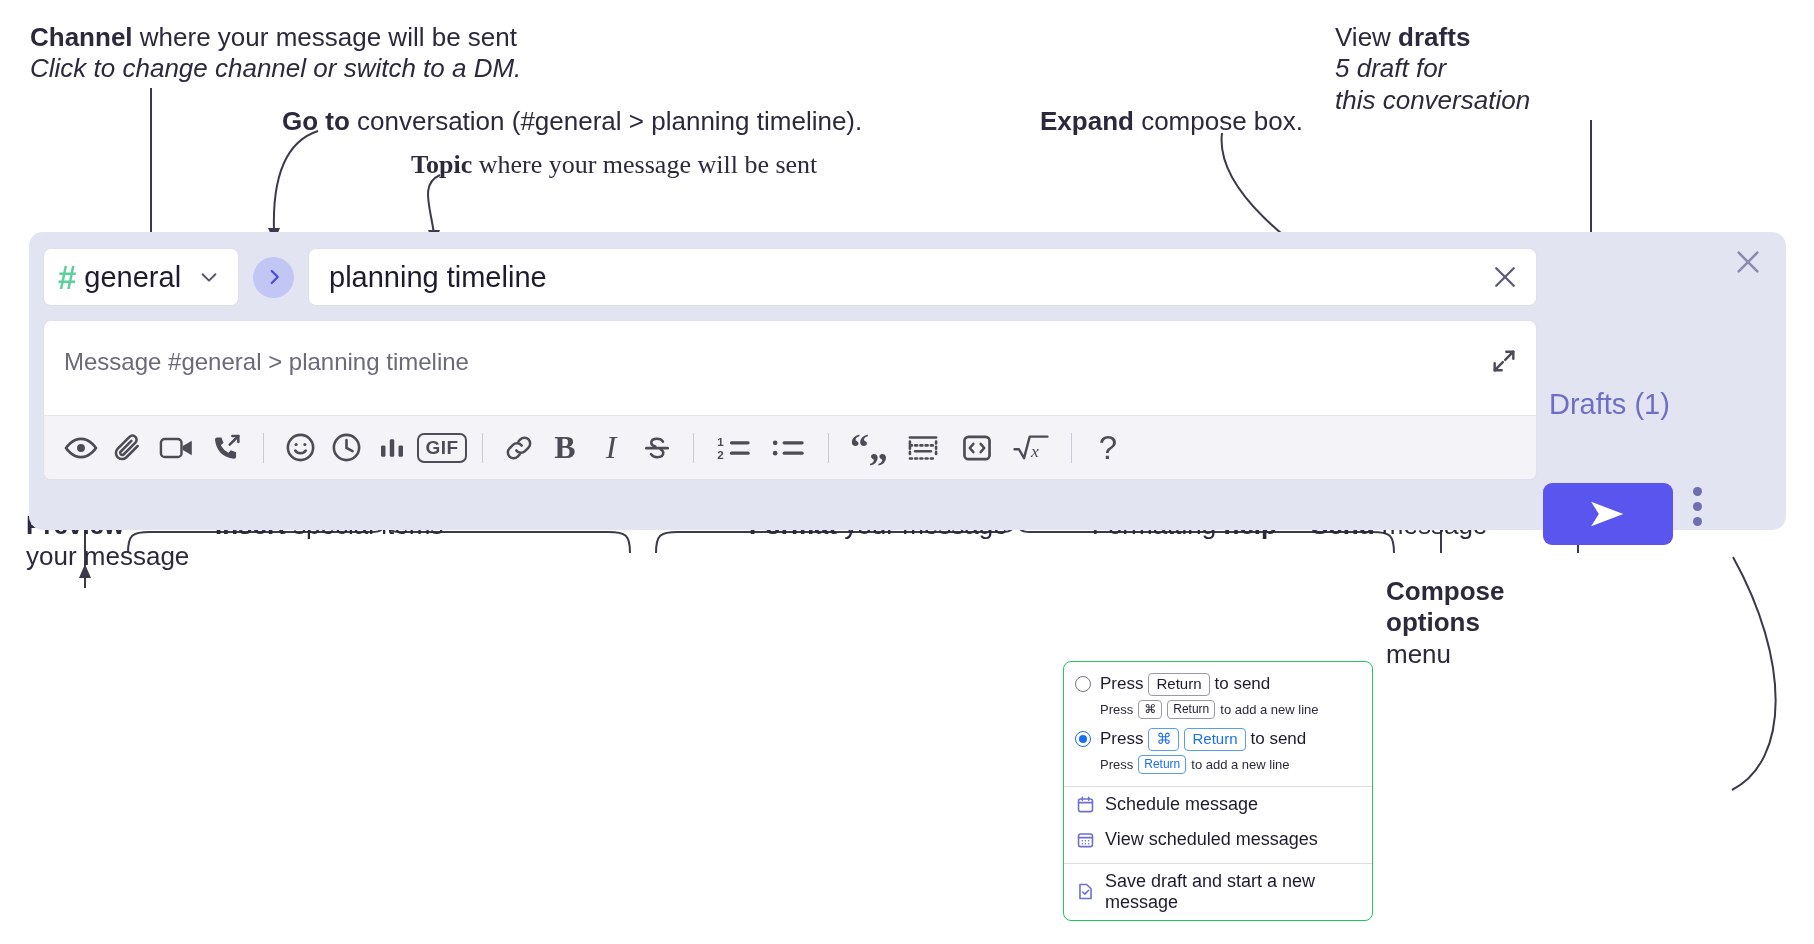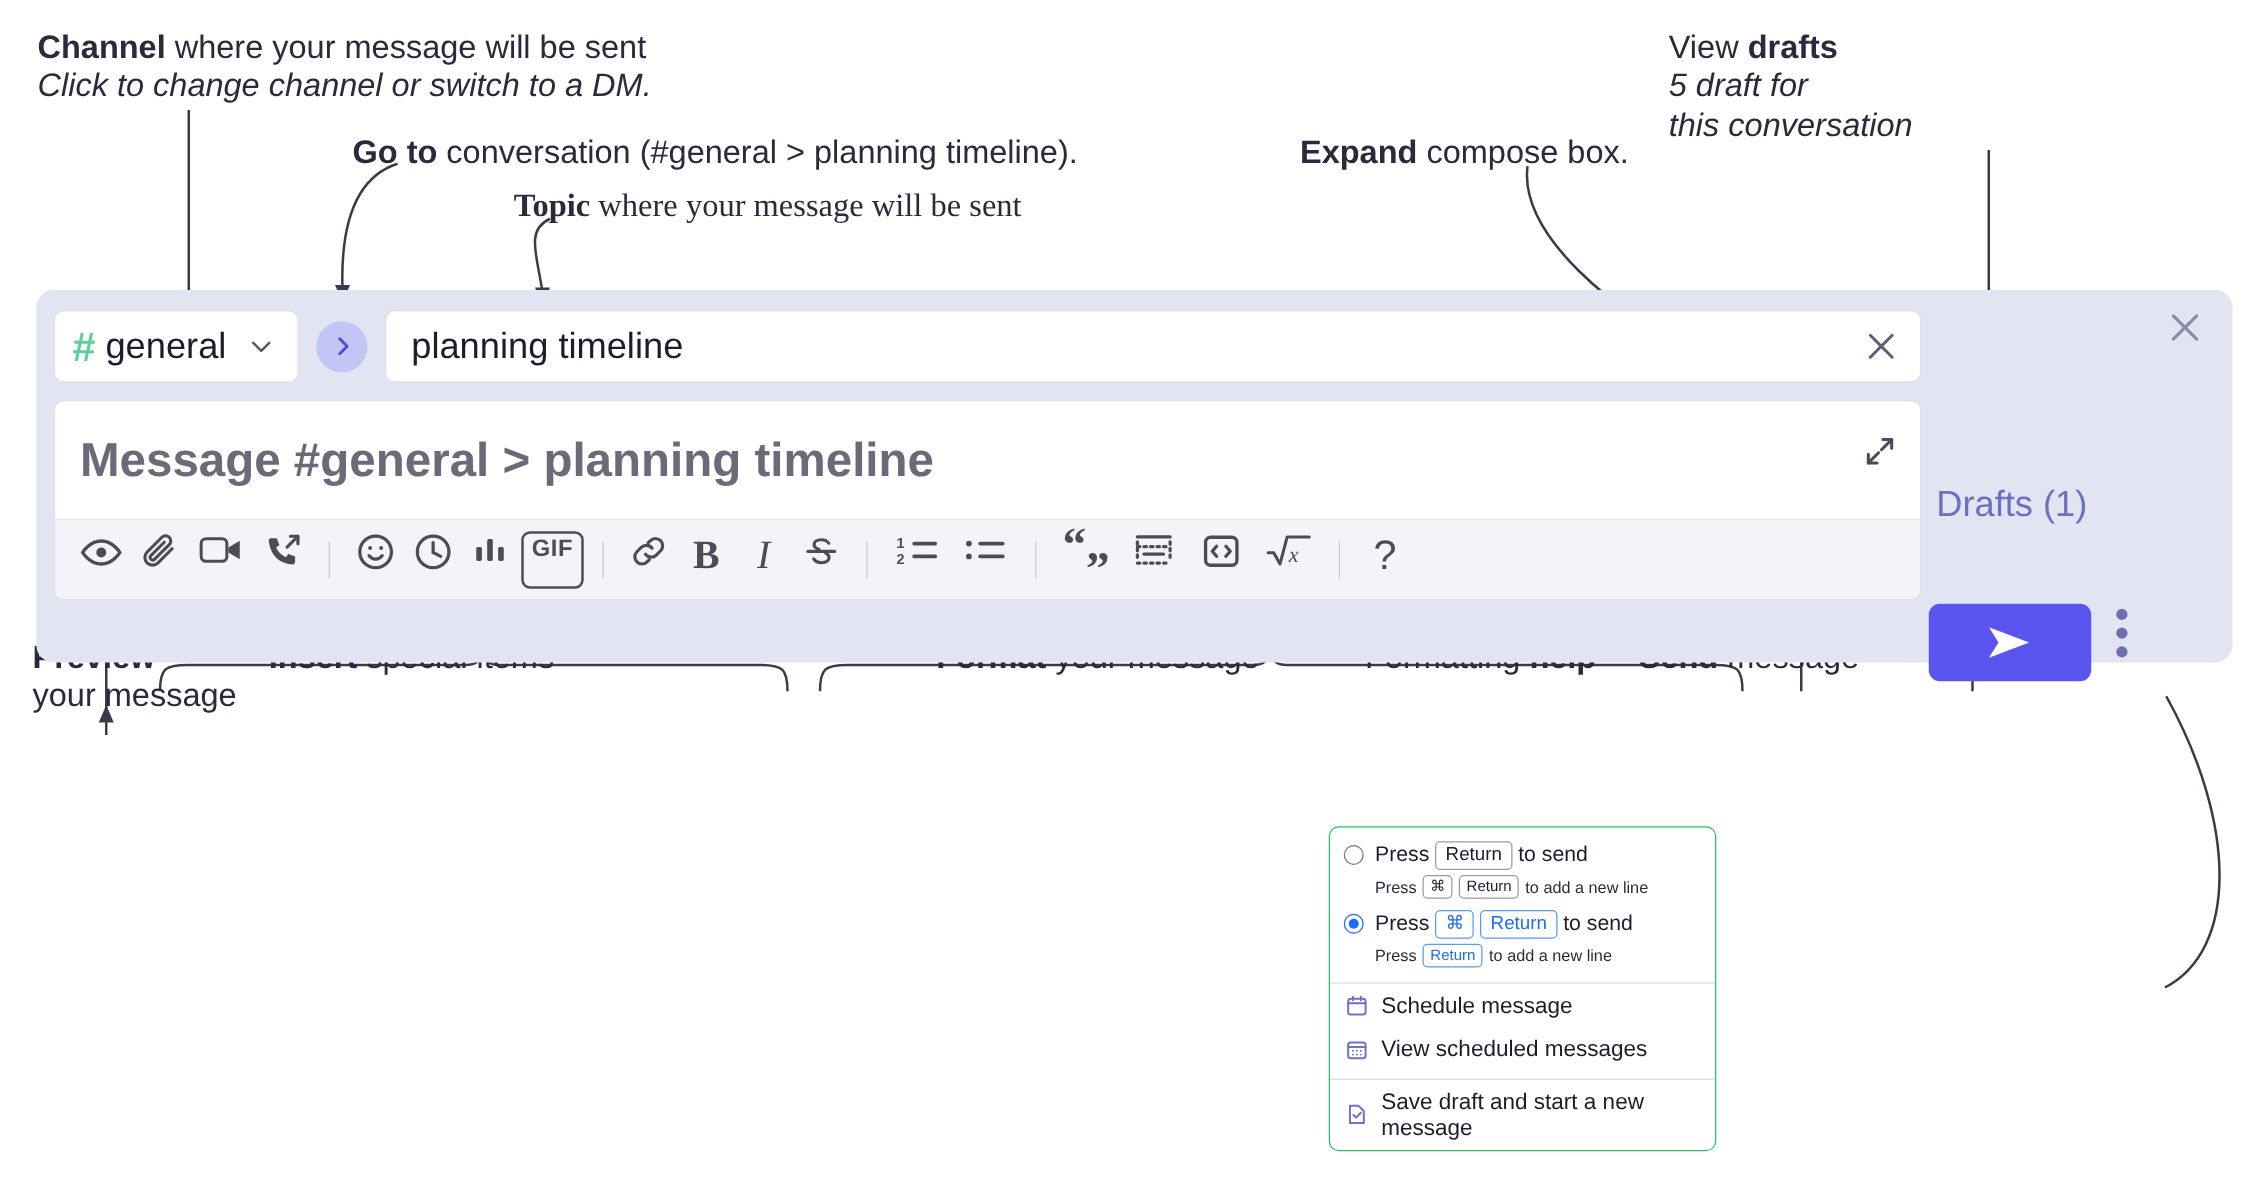--- a/index.html
+++ b/index.html
@@ -50,29 +50,29 @@
     flex:1; height:58px; background:#ffffff; border:1px solid #dedfe9; border-radius:8px;
     display:flex; align-items:center; padding:0 16px 0 20px; box-sizing:border-box;
   }
   .topic-text { flex:1; font-size:29px; color:#1d1c2e; }
   .topic-clear { color:#6e6f8d; display:flex; align-items:center; cursor:pointer; }
 
   .msg-box {
     margin-top:12px; background:#ffffff; border:1px solid #dedfe9; border-radius:8px;
     height:160px; box-sizing:border-box; position:relative; overflow:hidden;
   }
-  .msg-placeholder { position:absolute; left:20px; top:27px; font-size:38px; color:#6a6a78;font-weight:bold; }
+  .msg-placeholder { position:absolute; left:20px; top:27px; font-size:24px; color:#6a6a78; }
   .expand-ico { position:absolute; right:18px; top:26px; color:#4b4b5c; }
 
   .toolbar {
     position:absolute; left:0; right:0; bottom:0; height:64px;
     background:#f4f4f8; border-top:1px solid #e7e7ef;
     display:flex; align-items:center; padding:0 14px; box-sizing:border-box;
   }
-  .tb { width:46px; height:46px; display:flex; justify-content:center; color:#4b4c56; flex:none; }
+  .tb { width:46px; height:46px; display:flex; align-items:center; justify-content:center; color:#4b4c56; flex:none; }
   .tb.wide { width:54px; }
   .sep { width:1px; height:30px; background:#c9cad4; margin:0 13px; flex:none; }
   .gifbox {
     border:2.5px solid #4b4c56; border-radius:7px; font-size:19px; font-weight:700;
     padding:2px 6px; letter-spacing:0.5px; color:#4b4c56;
   }
   .bold-g { font-size:32px; font-weight:700; font-family:"Liberation Serif", serif; }
   .ital-g { font-size:32px; font-style:italic; font-family:"Liberation Serif", serif; }
   .quote-g { font-size:38px; font-weight:700; font-family:"Liberation Serif", serif; line-height:0.6; }
   .help-g { font-size:33px; color:#4b4c56; }
@@ -192,20 +192,25 @@
   </div>
 
   <div class="anno" style="left:1092px; top:510px;">
     <span>Formatting </span><b>help</b>
   </div>
 
   <div class="anno" style="left:1311px; top:510px;">
     <b>Send</b><span> message</span>
   </div>
 
+  <div class="anno" style="left:1386px; top:576px;">
+    <div><b>Compose</b></div>
+    <div><b>options</b></div>
+    <div><span>menu</span></div>
+  </div>
 
   <div class="compose">
 
     <div class="compose-inner">
 
       <div class="row-top">
 
         <div class="channel-pill">
           <span class="hash">#</span>
           <span class="channel-name">general</span>

